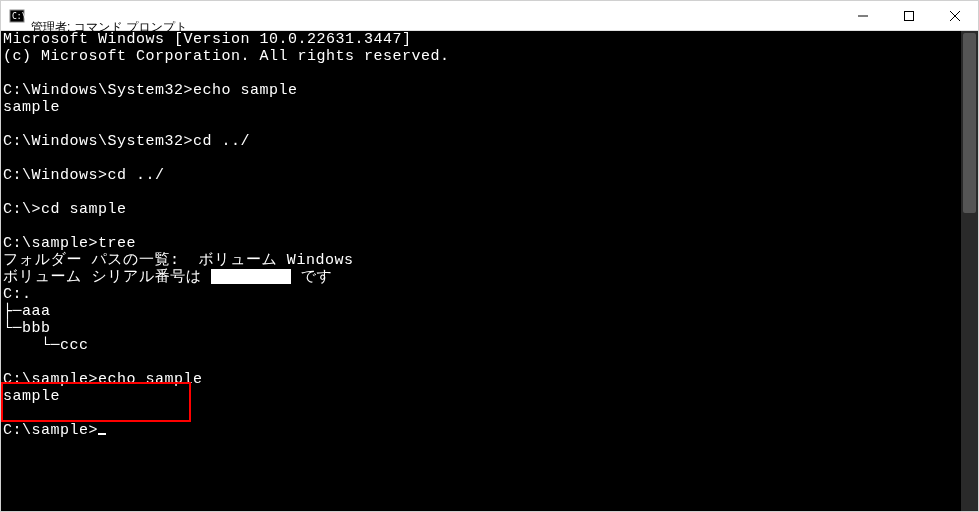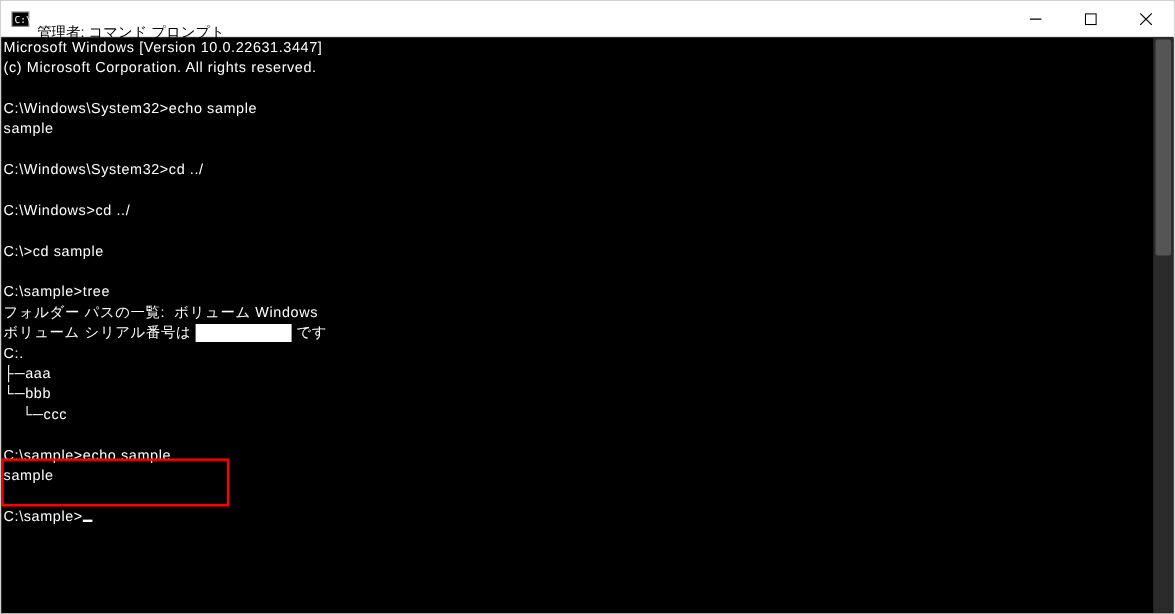--- a/index.html
+++ b/index.html
@@ -47,22 +47,22 @@
     align-items: center;
     justify-content: center;
     font-size: 10px;
     color: #000;
   }
   .titlebar-btn svg { display: block; }
   .terminal {
     flex: 1;
     background: #000000;
     color: #ffffff;
-    font-family: Liberation Sans, sans-serif;
-    font-size: 12px;
+    font-family: Liberation Mono, monospace;
+    font-size: 15px;
     line-height: 17px;
     padding: 0;
     overflow: hidden;
     position: relative;
     letter-spacing: 0.5px;
   }
   .terminal-inner {
     position: absolute;
     left: 0;
     top: 0;

